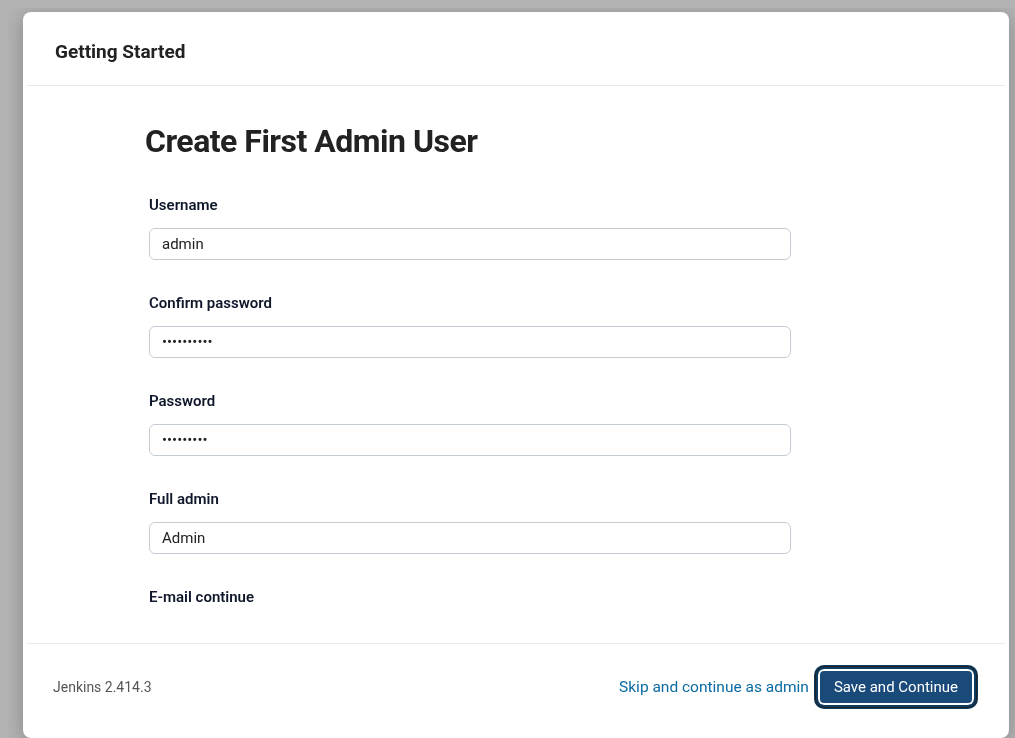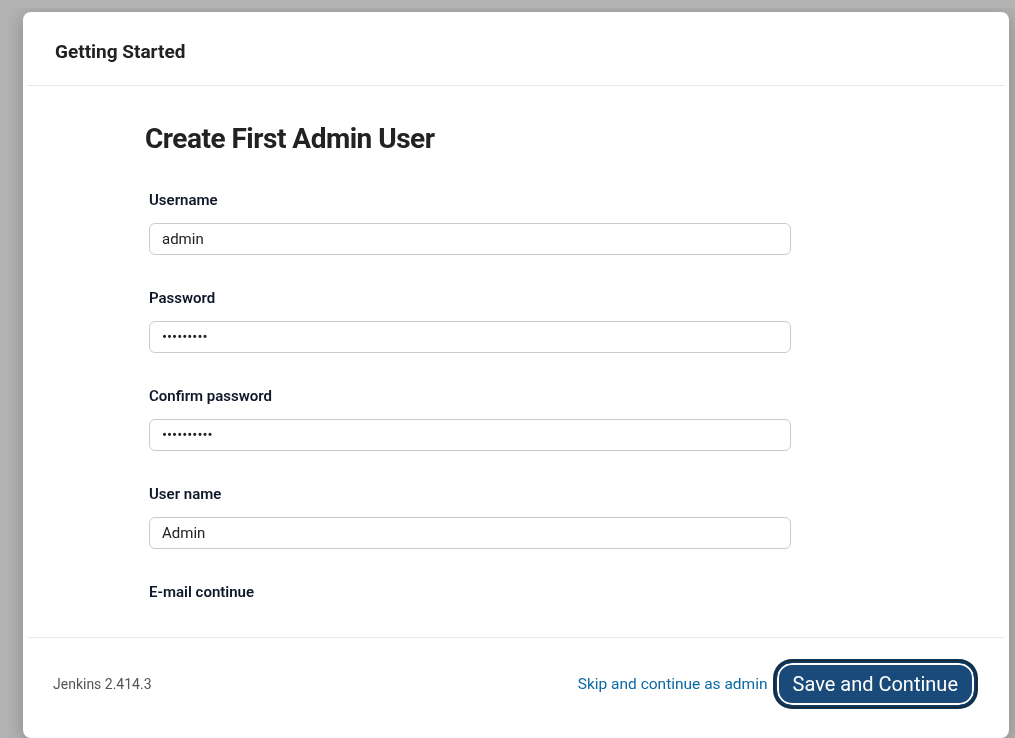--- a/index.html
+++ b/index.html
@@ -55,21 +55,21 @@
     .modal-body::-webkit-scrollbar-button {
       display: block;
       height: 16px;
       background: #f1f1f1;
     }
     .content {
       padding: 20px 110px 40px 110px;
       min-height: 650px;
     }
     .page-title {
-      font-size: 28px;
+      font-size: 32px;
       font-weight: 700;
       color: #222;
       margin-bottom: 36px;
       letter-spacing: -0.5px;
     }
     .form-group {
       margin-bottom: 30px;
     }
     .form-label {
       display: block;
@@ -109,24 +109,24 @@
     }
     .link-skip {
       color: #0b6aa2;
       font-size: 15.5px;
       text-decoration: none;
       cursor: pointer;
     }
     .btn-primary {
       background: #1a4a7a;
       color: #ffffff;
-      font-size: 20px;
+      font-size: 15px;
       padding: 9px 16px;
       border: 1px solid #103a5f;
-      border-radius: 16px;
+      border-radius: 7px;
       cursor: pointer;
       font-family: inherit;
       box-shadow: 0 0 0 2px #fff inset, 0 0 0 3px #0b3a60;
       outline: 1px solid #222;
       outline-offset: 1px;
     }
   </style>
 </head>
 <body>
 
@@ -138,31 +138,31 @@
   <div class="modal-body">
     <div class="content">
       <h1 class="page-title">Create First Admin User</h1>
 
       <div class="form-group">
         <label class="form-label">Username</label>
         <input class="form-input" type="text" value="admin" style="">
       </div>
 
       <div class="form-group">
+        <label class="form-label">Confirm password</label>
+        <input class="form-input" type="password" value="••••••••••" style="">
+      </div>
+
+      <div class="form-group">
         <label class="form-label">Password</label>
         <input class="form-input" type="password" value="•••••••••" style="">
       </div>
 
       <div class="form-group">
-        <label class="form-label">Confirm password</label>
-        <input class="form-input" type="password" value="••••••••••" style="">
-      </div>
-
-      <div class="form-group">
-        <label class="form-label">User name</label>
+        <label class="form-label">Full admin</label>
         <input class="form-input" type="text" value="Admin" style="">
       </div>
 
       <div class="form-group">
         <label class="form-label">E-mail continue</label>
       </div>
     </div>
   </div>
 
   <div class="modal-footer">

